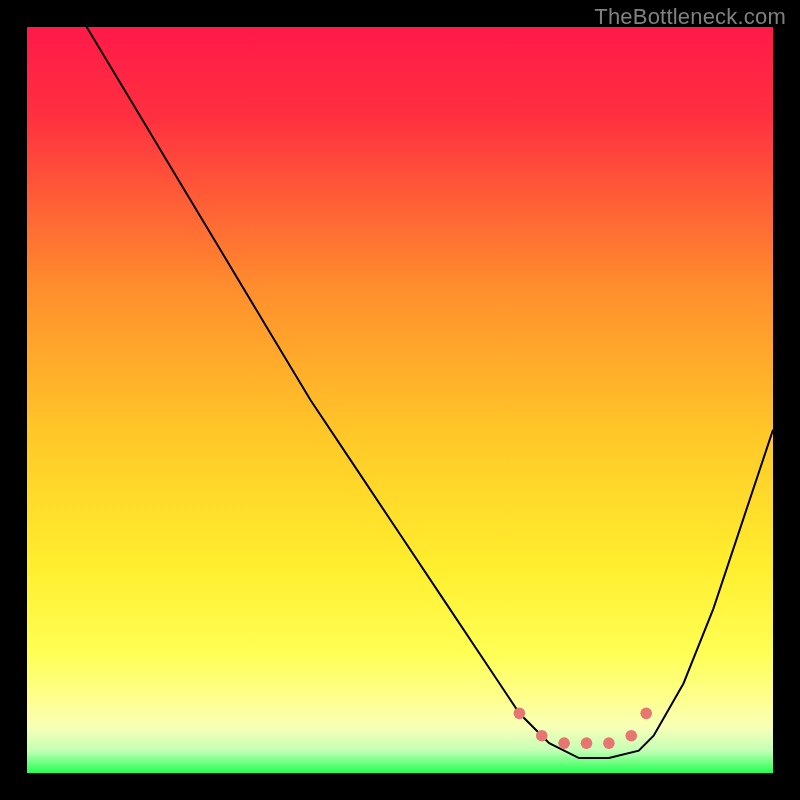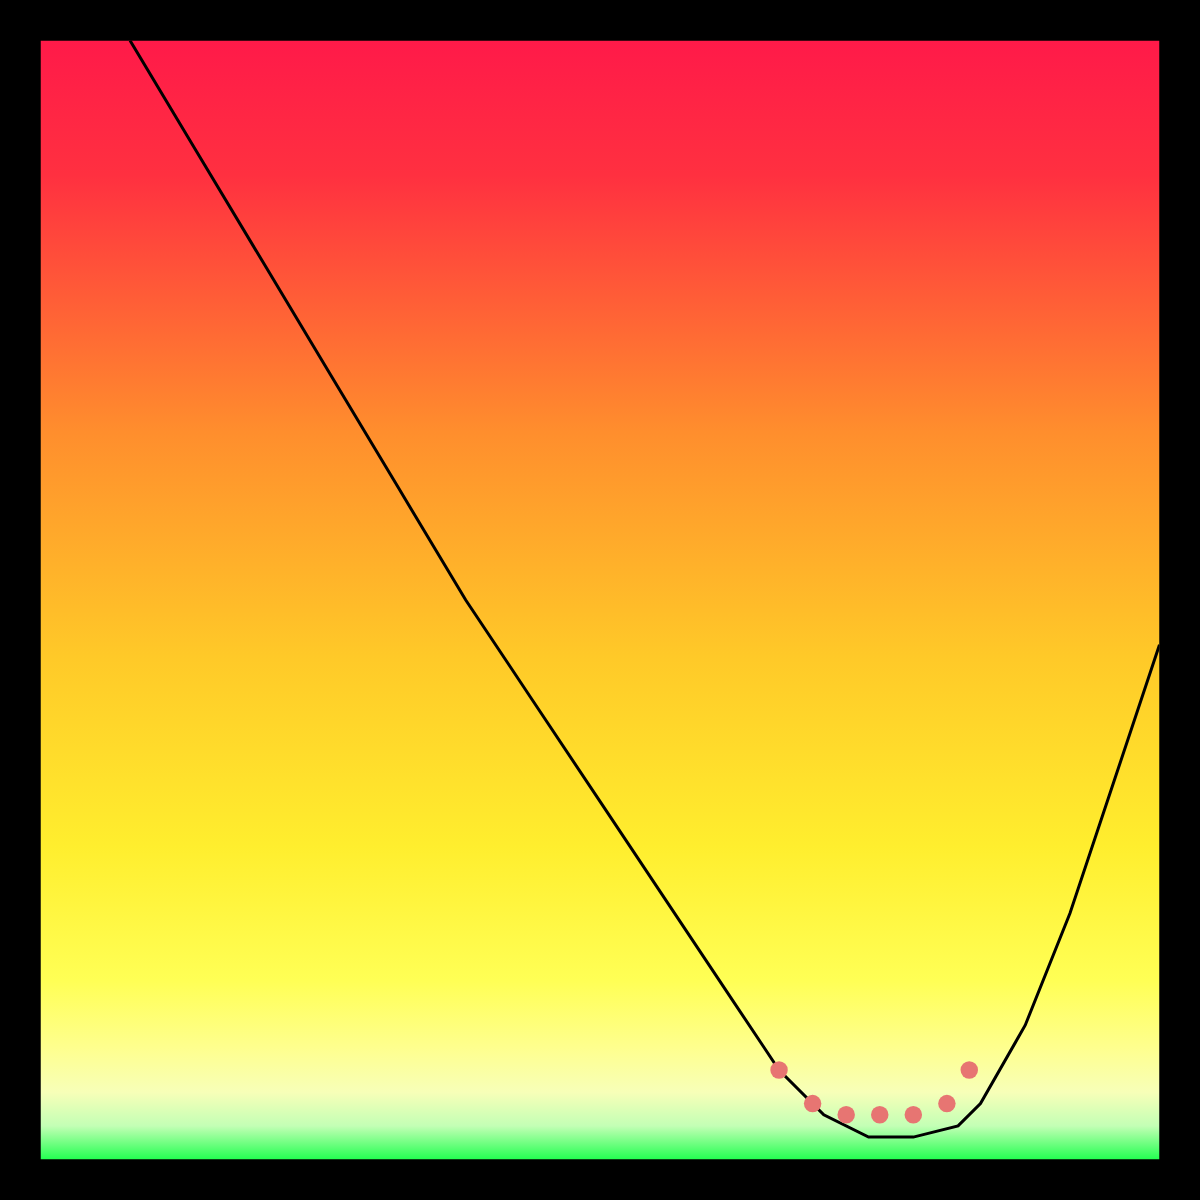--- a/index.html
+++ b/index.html
@@ -32,20 +32,21 @@
     top: 27px;
     width: 746px;
     height: 746px;
     display: block;
   }
 </style>
 </head>
 <body>
 
 <div class="frame">
+  <div class="watermark">TheBottleneck.com</div>
 
   <svg class="plot" viewBox="0 0 100 100" preserveAspectRatio="none">
     <defs>
       <linearGradient id="bg" x1="0" y1="0" x2="0" y2="1">
         <stop offset="0%" stop-color="#FF1A49"></stop>
         <stop offset="12%" stop-color="#FF3040"></stop>
         <stop offset="35%" stop-color="#FF8E2D"></stop>
         <stop offset="55%" stop-color="#FFC928"></stop>
         <stop offset="72%" stop-color="#FFEE2E"></stop>
         <stop offset="84%" stop-color="#FFFF55"></stop>

